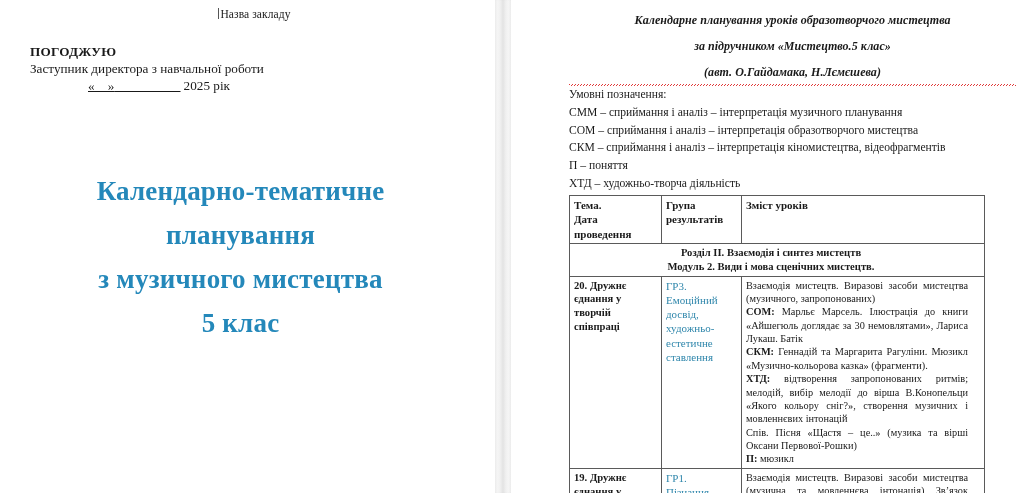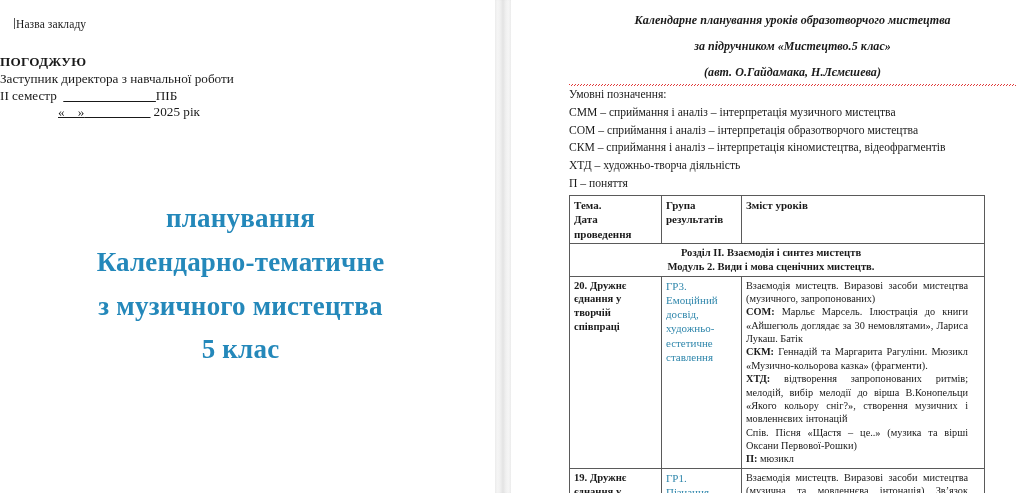--- a/index.html
+++ b/index.html
@@ -30,36 +30,37 @@
   }
   .page-left  { width: 495px; }
   .page-gap   { width: 16px; background: #ffffff;
                 box-shadow: inset 3px 0 3px -2px rgba(0,0,0,.10),
                             inset -3px 0 3px -2px rgba(0,0,0,.10);
                 background-image: linear-gradient(to right,#ffffff 0%,#eeeeee 35%,#e3e3e3 50%,#eeeeee 65%,#ffffff 100%); }
   .page-right { width: 513px; }
 
   
   .institution-line {
-    text-align: left;
+    text-align: center;
     font-size: 11.5px;
     letter-spacing: .1px;
-    margin-top: 18px;
+    margin-top: 8px;
     padding-left: 14px;
   }
   .caret {
     display: inline-block;
     width: 1px;
     height: 11px;
     background: #555;
     vertical-align: -1px;
     margin-right: 1px;
   }
   .approve-block {
     margin-top: 24px;
+    margin-left: 30px;
     font-size: 13.2px;
     line-height: 1.27;
   }
   .approve-title { font-weight: bold; letter-spacing: .2px; }
   .approve-line  { white-space: pre; }
   .rule { text-decoration: underline; }
   .indent-date { padding-left: 58px; }
 
   .doc-title {
     margin-top: 76px;
@@ -125,50 +126,49 @@
 
 <div class="viewport">
 
   <div class="page page-left">
 
     <div class="institution-line"><span class="caret"></span><span>Назва закладу</span></div>
 
     <div class="approve-block">
       <div class="approve-title">ПОГОДЖУЮ</div>
       <div class="approve-line">Заступник директора з навчальної роботи</div>
-      <div class="approve-line"><span>II семестр</span>&nbsp;&nbsp;<span class="rule">______________</span><span>ПІБ</span></div>
       <div class="approve-line indent-date"><span class="rule">«__»</span><span class="rule">__________</span> <span>2025 рік</span></div>
     </div>
 
     <div class="doc-title">
+      <span class="l2">Календарно-тематичне</span>
       <span class="l2">планування</span>
-      <span class="l2">Календарно-тематичне</span>
       <span class="l2">з музичного мистецтва</span>
       <span class="l2">5 клас</span>
     </div>
   </div>
 
   <div class="page-gap"></div>
 
   <div class="page page-right">
     <div class="rp-inner">
 
       <div class="rp-title">
         <span class="sub">Календарне планування уроків образотворчого мистецтва</span>
         <span class="sub">за підручником «Мистецтво.5 клас»</span>
         <span class="sub spellw">(авт. О.Гайдамака, Н.Лємєшева)</span>
       </div>
 
       <div class="legend">
         <div>Умовні позначення:</div>
-        <div>СММ – сприймання і аналіз – інтерпретація музичного мистецтва</div>
+        <div>СММ – сприймання і аналіз – інтерпретація музичного планування</div>
         <div>СОМ – сприймання і аналіз – інтерпретація образотворчого мистецтва</div>
         <div>СКМ – сприймання і аналіз – інтерпретація кіномистецтва, відеофрагментів</div>
+        <div>П – поняття</div>
         <div>ХТД – художньо-творча діяльність</div>
-        <div>П – поняття</div>
       </div>
 
       <table class="plan">
         <colgroup>
             <col class="col-a">
             <col class="col-b">
             <col class="col-c">
           </colgroup>
         <tbody>
           <tr>

